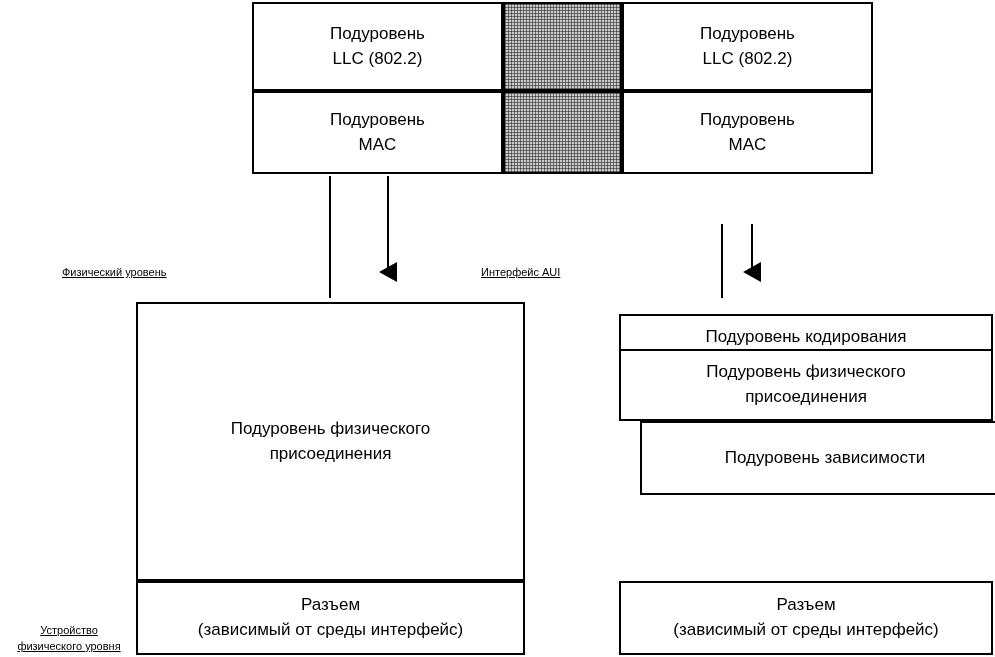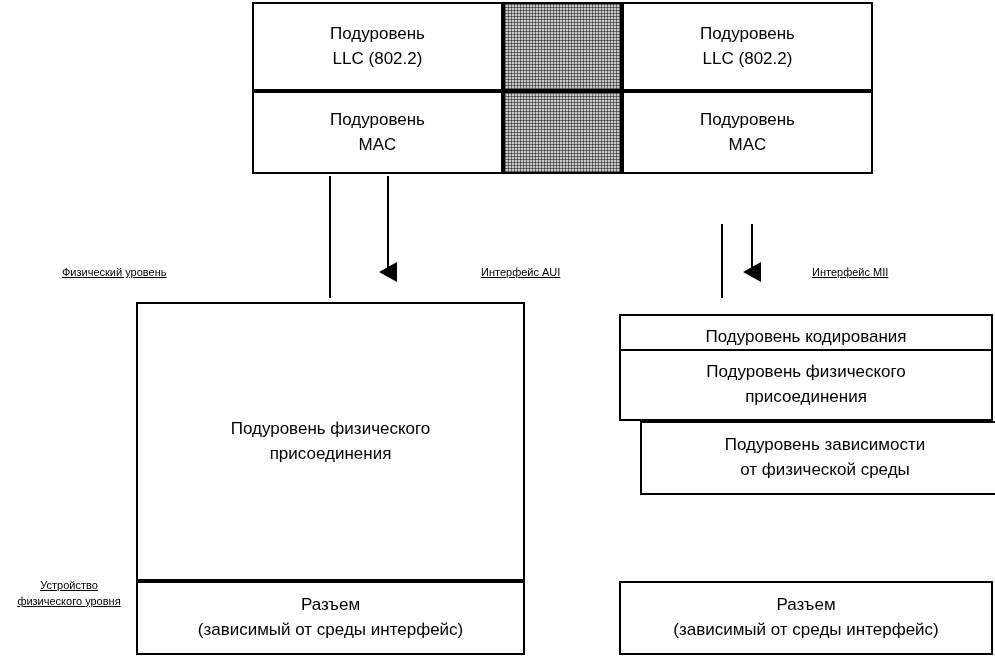--- a/index.html
+++ b/index.html
@@ -48,20 +48,21 @@
     position: absolute;
     font-size: 11px;
     line-height: 1.45;
     white-space: nowrap;
     text-align: left;
     text-decoration: underline;
   }
   .label.centered {
     text-align: center;
     white-space: normal;
+    margin-top: 45px;
   }
   svg.arrows {
     position: absolute;
     left: 0;
     top: 0;
     width: 995px;
     height: 657px;
     pointer-events: none;
   }
 </style>
@@ -109,21 +110,20 @@
     <span class="line">Подуровень кодирования</span>
   </div>
 
   <div class="box" style="left:619px; top:349px; width:374px; height:72px;">
     <span class="line">Подуровень физического</span>
     <span class="line">присоединения</span>
   </div>
 
   <div class="box" style="left:640px; top:421px; width:370px; height:74px;">
     <span class="line">Подуровень зависимости</span>
-    <span class="line">от физической среды</span>
   </div>
 
 
   <div class="box" style="left:619px; top:581px; width:374px; height:74px;">
     <span class="line">Разъем</span>
     <span class="line">(зависимый от среды интерфейс)</span>
   </div>
 
   <svg class="arrows" viewBox="0 0 995 657" xmlns="http://www.w3.org/2000/svg">
     <defs>
@@ -134,21 +134,20 @@
     <line x1="330" y1="176" x2="330" y2="298" stroke="#000000" stroke-width="2"></line>
     <line x1="388" y1="176" x2="388" y2="272" stroke="#000000" stroke-width="2" marker-end="url(#arrowhead)"></line>
     <line x1="722" y1="224" x2="722" y2="298" stroke="#000000" stroke-width="2"></line>
     <line x1="752" y1="224" x2="752" y2="272" stroke="#000000" stroke-width="2" marker-end="url(#arrowhead)"></line>
   </svg>
 
   <div class="label" style="left:62px; top:265px;">Физический уровень</div>
 
   <div class="label" style="left:434px; top:265px;margin-left:47px;">Интерфейс AUI</div>
 
-  <div class="label" style="left:812px; top:265px;">Интерфейс MII</div>
 
   <div class="label centered" style="left:8px; top:578px; width:122px;">
     <span class="line">Устройство</span>
     <span class="line">физического</span>
     <span class="line">уровня</span>
   </div>
 
 </div>
 
 </body></html>

